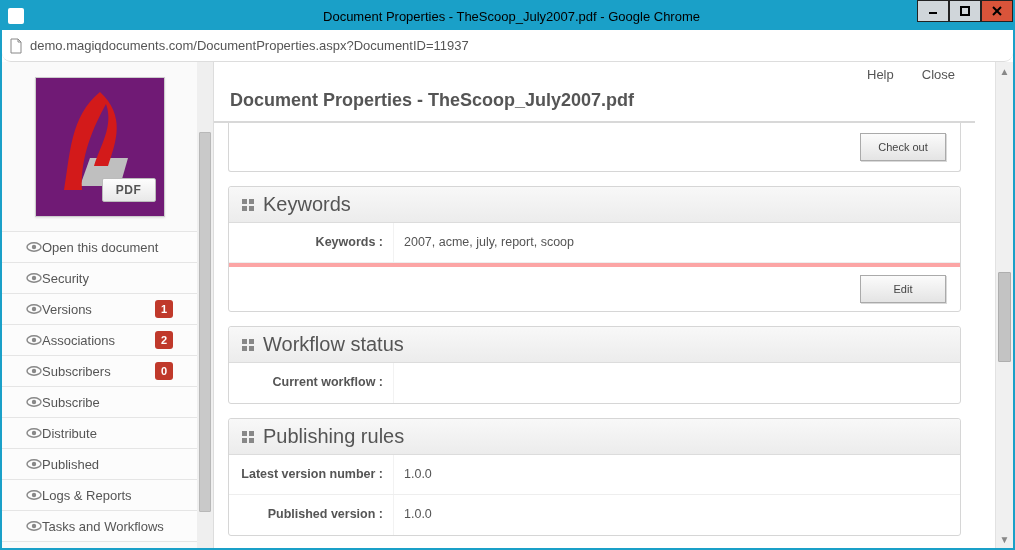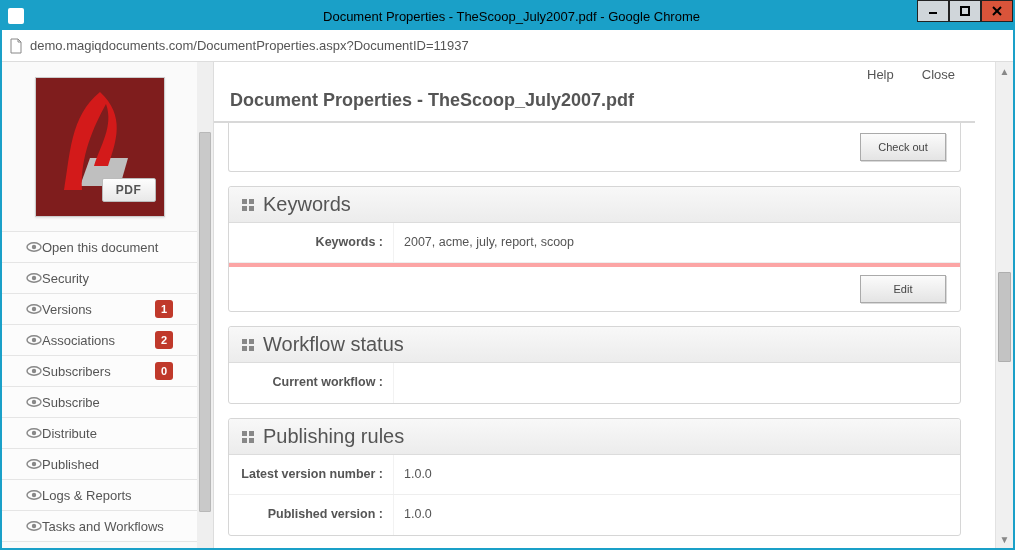--- a/index.html
+++ b/index.html
@@ -9,32 +9,32 @@
   .win { width: 1015px; height: 550px; border: 2px solid #1aa0c8; display: flex; flex-direction: column; background: #fff; }
   .titlebar { height: 28px; background: #1aa0c8; display: flex; align-items: center; position: relative; }
   .titlebar-icon { width: 16px; height: 16px; margin-left: 6px; margin-right: 6px; background: #fff; border-radius: 2px; position: relative; }
   .titlebar-title { position: absolute; left: 8px; right: 0; text-align: center; color: #000; font-size: 13px; pointer-events: none; }
   .winbtns { margin-left: auto; display: flex; height: 100%; }
   .winbtn { width: 32px; height: 22px; margin-top: -2px; display: flex; align-items: center; justify-content: center; border: 1px solid #222; font-family: Arial, sans-serif; }
   .winbtn.min, .winbtn.max { background: #d0d6da; }
   .winbtn.close { background: #d9543a; }
   .winbtn svg { display: block; }
 
-  .addrbar { height: 32px; border-bottom: 1px solid #ddd; display: flex; align-items: center; padding: 0 6px; gap: 6px; background: #fff; }
+  .addrbar { height: 32px; border-bottom: 1px solid #ddd; display: flex; align-items: center; padding: 0 6px; gap: 6px; background: #fff; border-radius: 9px; }
   .page-icon { width: 16px; height: 16px; }
   .url { flex: 1; color: #555; font-size: 13px; white-space: nowrap; overflow: hidden; }
 
   .client { flex: 1; display: flex; min-height: 0; position: relative; }
   .sidebar-wrap { width: 212px; display: flex; border-right: 1px solid #ddd; background: #fafafa; }
   .sidebar { flex: 1; overflow: hidden; }
   .sidebar-scroll { width: 16px; background: #efefef; position: relative; }
   .sb-thumb { position: absolute; left: 2px; right: 2px; top: 70px; height: 380px; background: #c9c9c9; border: 1px solid #b8b8b8; border-radius: 1px; }
 
   .thumb-panel { height: 170px; display: flex; align-items: center; justify-content: center; border-bottom: 1px solid #e5e5e5; }
-  .thumb-frame { width: 130px; height: 140px; border: 1px solid #ccc; background: #7f1d1d; position: relative; box-shadow: 0 1px 2px rgba(0,0,0,0.1); }
+  .thumb-frame { width: 130px; height: 140px; border: 1px solid #ccc; background: #701a75; position: relative; box-shadow: 0 1px 2px rgba(0,0,0,0.1); }
   .thumb-frame svg { position: absolute; left: 14px; top: 8px; }
   .pdf-tag { position: absolute; right: 8px; bottom: 14px; width: 54px; height: 24px; background: linear-gradient(#fdfdfd,#e8e8e8); border: 1px solid #bbb; border-radius: 2px; display: flex; align-items: center; justify-content: center; font-size: 12px; color: #555; font-weight: 600; letter-spacing: 0.5px; }
 
   .sb-list { display: flex; flex-direction: column; }
   .sb-item { height: 31px; border-bottom: 1px solid #e5e5e5; display: flex; align-items: center; padding: 0 24px; background: #fcfcfc; cursor: pointer; color: #555; }
   .sb-eye { width: 16px; height: 16px; flex-shrink: 0; }
   .sb-label { flex: 1; white-space: nowrap; overflow: hidden; text-overflow: ellipsis; }
   .badge { min-width: 18px; height: 18px; background: #c0392b; color: #fff; font-size: 11px; font-weight: bold; border-radius: 3px; display: flex; align-items: center; justify-content: center; padding: 0 4px; }
 
   .main-wrap { flex: 1; display: flex; min-width: 0; gap: 20px; }

